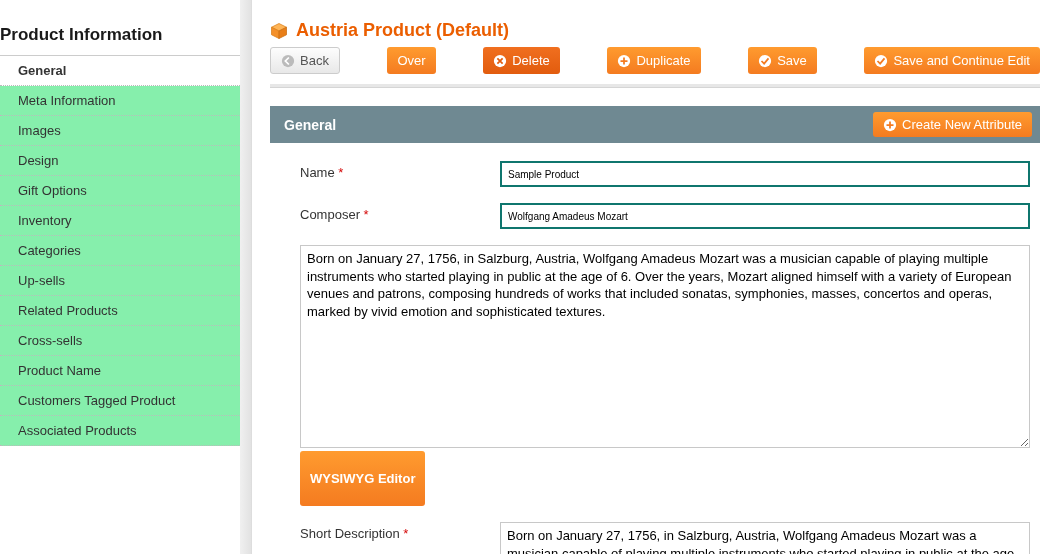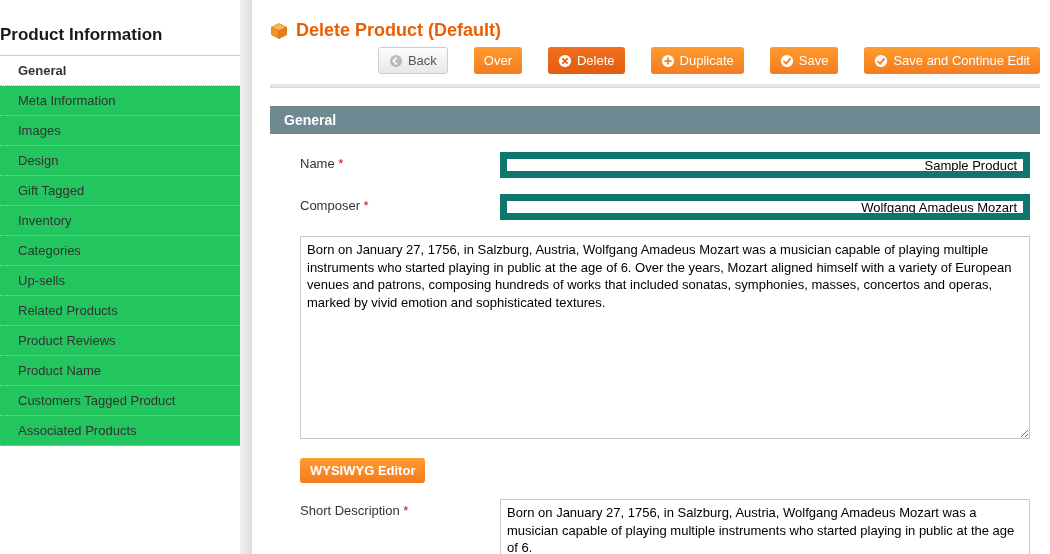--- a/index.html
+++ b/index.html
@@ -1,79 +1,79 @@
 <!DOCTYPE html>
 <html><head>
 <meta charset="utf-8">
 <style>
 * { box-sizing: border-box; margin: 0; padding: 0; }
 body { font-family: Arial, Helvetica, sans-serif; font-size: 13px; color: #2f2f2f; background: #fff; width: 1050px; }
 .layout { display: flex; }
 .sidebar { width: 240px; flex-shrink: 0; padding: 25px 0 0 0; }
 .sidebar h2 { font-size: 17px; font-weight: bold; padding: 0 0 10px 0; color: #1a1a1a; }
 .sidebar-nav { border-top: 1px solid #ccc; }
-.sidebar-nav .item { display: block; padding: 7px 0 7px 18px; border-bottom: 1px dotted #bbb; color: #333; font-size: 13px; cursor: pointer; background: #22c55e; }
+.sidebar-nav .item { display: block; padding: 7px 0 7px 18px; border-bottom: 1px dotted #bbb; color: #333; font-size: 13px; cursor: pointer; background: #86efac; }
 .sidebar-nav .item.active { background: #fff; font-weight: bold; }
 .sidebar-right-edge { width: 12px; background: linear-gradient(to right, #f0f0f0, #e2e2e2); flex-shrink: 0; border-right: 1px solid #ddd; }
 .main { flex: 1; padding: 20px 10px 0 18px; }
 .titlebar { display: flex; align-items: center; gap: 8px; }
 .titlebar .cube-icon svg { width: 18px; height: 18px; display: block; }
 .titlebar h1 { color: #EB5E00; font-size: 18px; font-weight: bold; }
-.toolbar { display: flex; gap: 26px; justify-content: flex-end; margin-top: 6px; margin-bottom: 10px; flex-wrap: wrap; }
+.toolbar { display: flex; gap: 26px; justify-content: space-between; margin-top: 6px; margin-bottom: 10px; flex-wrap: wrap; }
 .btn { display: inline-flex; align-items: center; gap: 5px; border: 0; border-radius: 3px; padding: 5px 10px; font-size: 13px; cursor: pointer; color: #fff; }
 .btn-gray { background: linear-gradient(#fdfdfd,#e8e8e8); color: #555; border: 1px solid #ccc; }
 .btn-orange { background: linear-gradient(#ff9b2f,#f47b20); }
 .btn-orange-dark { background: linear-gradient(#f06f1f,#e25c0e); }
 .btn .ico { width: 14px; height: 14px; display: inline-flex; align-items: center; justify-content: center; }
 .btn .ico svg { width: 14px; height: 14px; display: block; }
 .hr { height: 4px; background: #e7e7e7; border-bottom: 1px solid #d5d5d5; margin-bottom: 18px; }
 .section-header { display: flex; align-items: center; justify-content: space-between; background: #6f8992; color: #fff; padding: 6px 8px 6px 14px; font-size: 14px; font-weight: bold; }
 .form { padding: 18px 10px 0 30px; }
 .form-row { display: flex; margin-bottom: 16px; align-items: flex-start; }
 .form-row label { width: 200px; flex-shrink: 0; font-size: 13px; color: #333; padding-top: 4px; }
 .form-row .req { color: #d40707; }
 .form-row .field { flex: 1; }
-.form-row input[type=text] { width: 100%; height: 26px; padding: 2px 6px; border: 7px solid #0f766e; font-size: 13px; text-align: right; }
+.form-row input[type=text] { width: 100%; height: 26px; padding: 2px 6px; border: 2px solid #0f766e; font-size: 10px; }
 .form-row textarea { width: 100%; padding: 4px 6px; border: 1px solid #c8c8c8; font-size: 13px; line-height: 1.35; resize: both; font-family: Arial, Helvetica, sans-serif; }
-.wysiwyg-btn { display: inline-block; background: linear-gradient(#ff9b2f,#f47b20); color: #fff; font-weight: bold; padding: 5px 10px; border: 0; border-radius: 3px; font-size: 13px; cursor: pointer; margin-top: 16px; }
+.wysiwyg-btn { display: inline-block; background: linear-gradient(#ff9b2f,#f47b20); color: #fff; font-weight: bold; padding: 20px 10px; border: 0; border-radius: 3px; font-size: 13px; cursor: pointer; margin-top: 0; }
 </style>
 </head>
 <body>
 
 <div class="layout">
   <aside class="sidebar">
     <h2>Product Information</h2>
     <nav class="sidebar-nav">
         <a class="item active">General</a>
         <a class="item">Meta Information</a>
         <a class="item">Images</a>
         <a class="item">Design</a>
-        <a class="item">Gift Tagged</a>
+        <a class="item">Gift Options</a>
         <a class="item">Inventory</a>
         <a class="item">Categories</a>
         <a class="item">Up-sells</a>
         <a class="item">Related Products</a>
-        <a class="item">Product Reviews</a>
+        <a class="item">Cross-sells</a>
         <a class="item">Product Name</a>
         <a class="item">Customers Tagged Product</a>
         <a class="item">Associated Products</a>
       </nav>
   </aside>
   <div class="sidebar-right-edge"></div>
 
   <main class="main">
     <div class="titlebar">
       <span class="cube-icon">
         <svg viewBox="0 0 24 24">
             <polygon points="12,2 22,7 12,12 2,7" fill="#ffb557" stroke="#d87f1a"></polygon>
             <polygon points="2,7 12,12 12,22 2,17" fill="#f49029" stroke="#d87f1a"></polygon>
             <polygon points="22,7 12,12 12,22 22,17" fill="#e87e18" stroke="#c96e12"></polygon>
           </svg>
       </span>
-      <h1>Delete Product (Default)</h1>
+      <h1>Austria Product (Default)</h1>
     </div>
 
     <div class="toolbar">
       <button class="btn btn-gray">
         <span class="ico">
             <svg viewBox="0 0 16 16">
               <circle cx="8" cy="8" r="7" fill="#bbb"></circle>
               <path d="M9 4 L5 8 L9 12" stroke="#fff" stroke-width="2" fill="none"></path>
             </svg>
           </span>
@@ -117,20 +117,29 @@
             </svg>
           </span>
         <span>Save and Continue Edit</span>
       </button>
     </div>
 
     <div class="hr"></div>
 
     <div class="section-header">
       <span>General</span>
+      <button class="btn btn-orange">
+        <span class="ico">
+            <svg viewBox="0 0 16 16">
+              <circle cx="8" cy="8" r="7" fill="#fff"></circle>
+              <path d="M8 4 V12 M4 8 H12" stroke="#f47b20" stroke-width="2"></path>
+            </svg>
+          </span>
+        <span>Create New Attribute</span>
+      </button>
     </div>
 
     <div class="form">
 
       <div class="form-row">
         <label><span>Name</span> <span class="req">*</span></label>
         <div class="field"><input type="text" value="Sample Product" style=""></div>
       </div>
 
       <div class="form-row">

